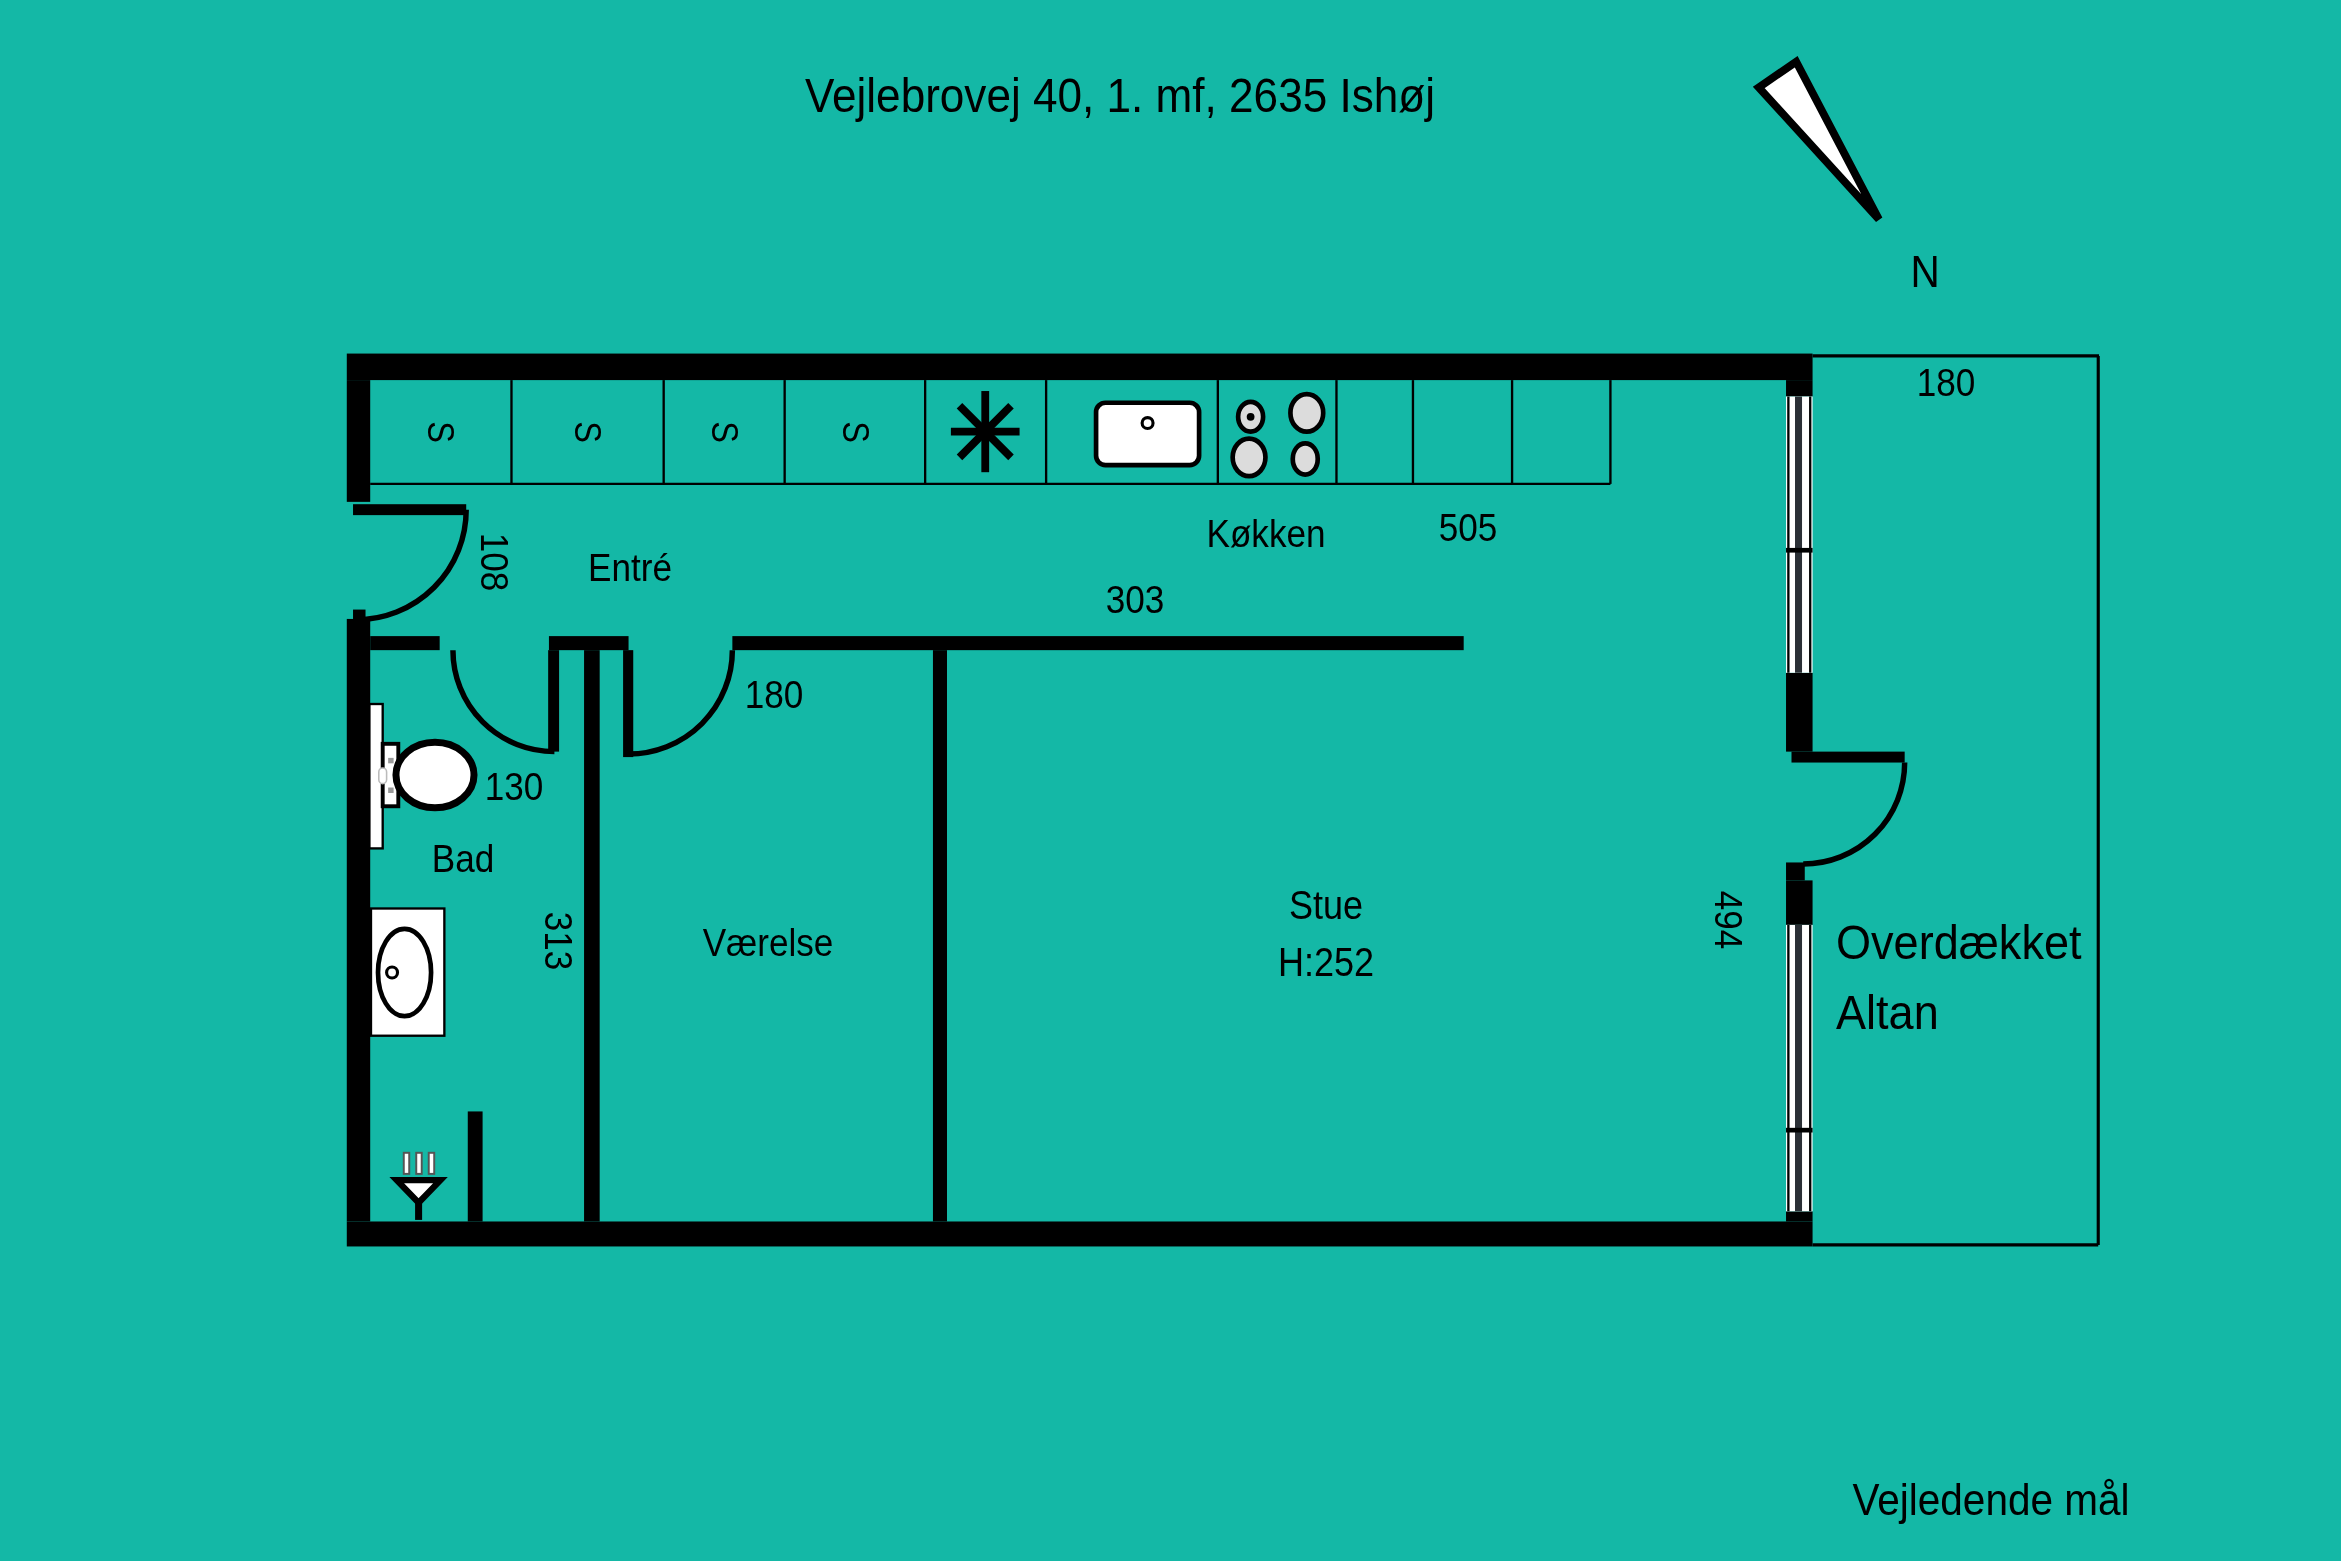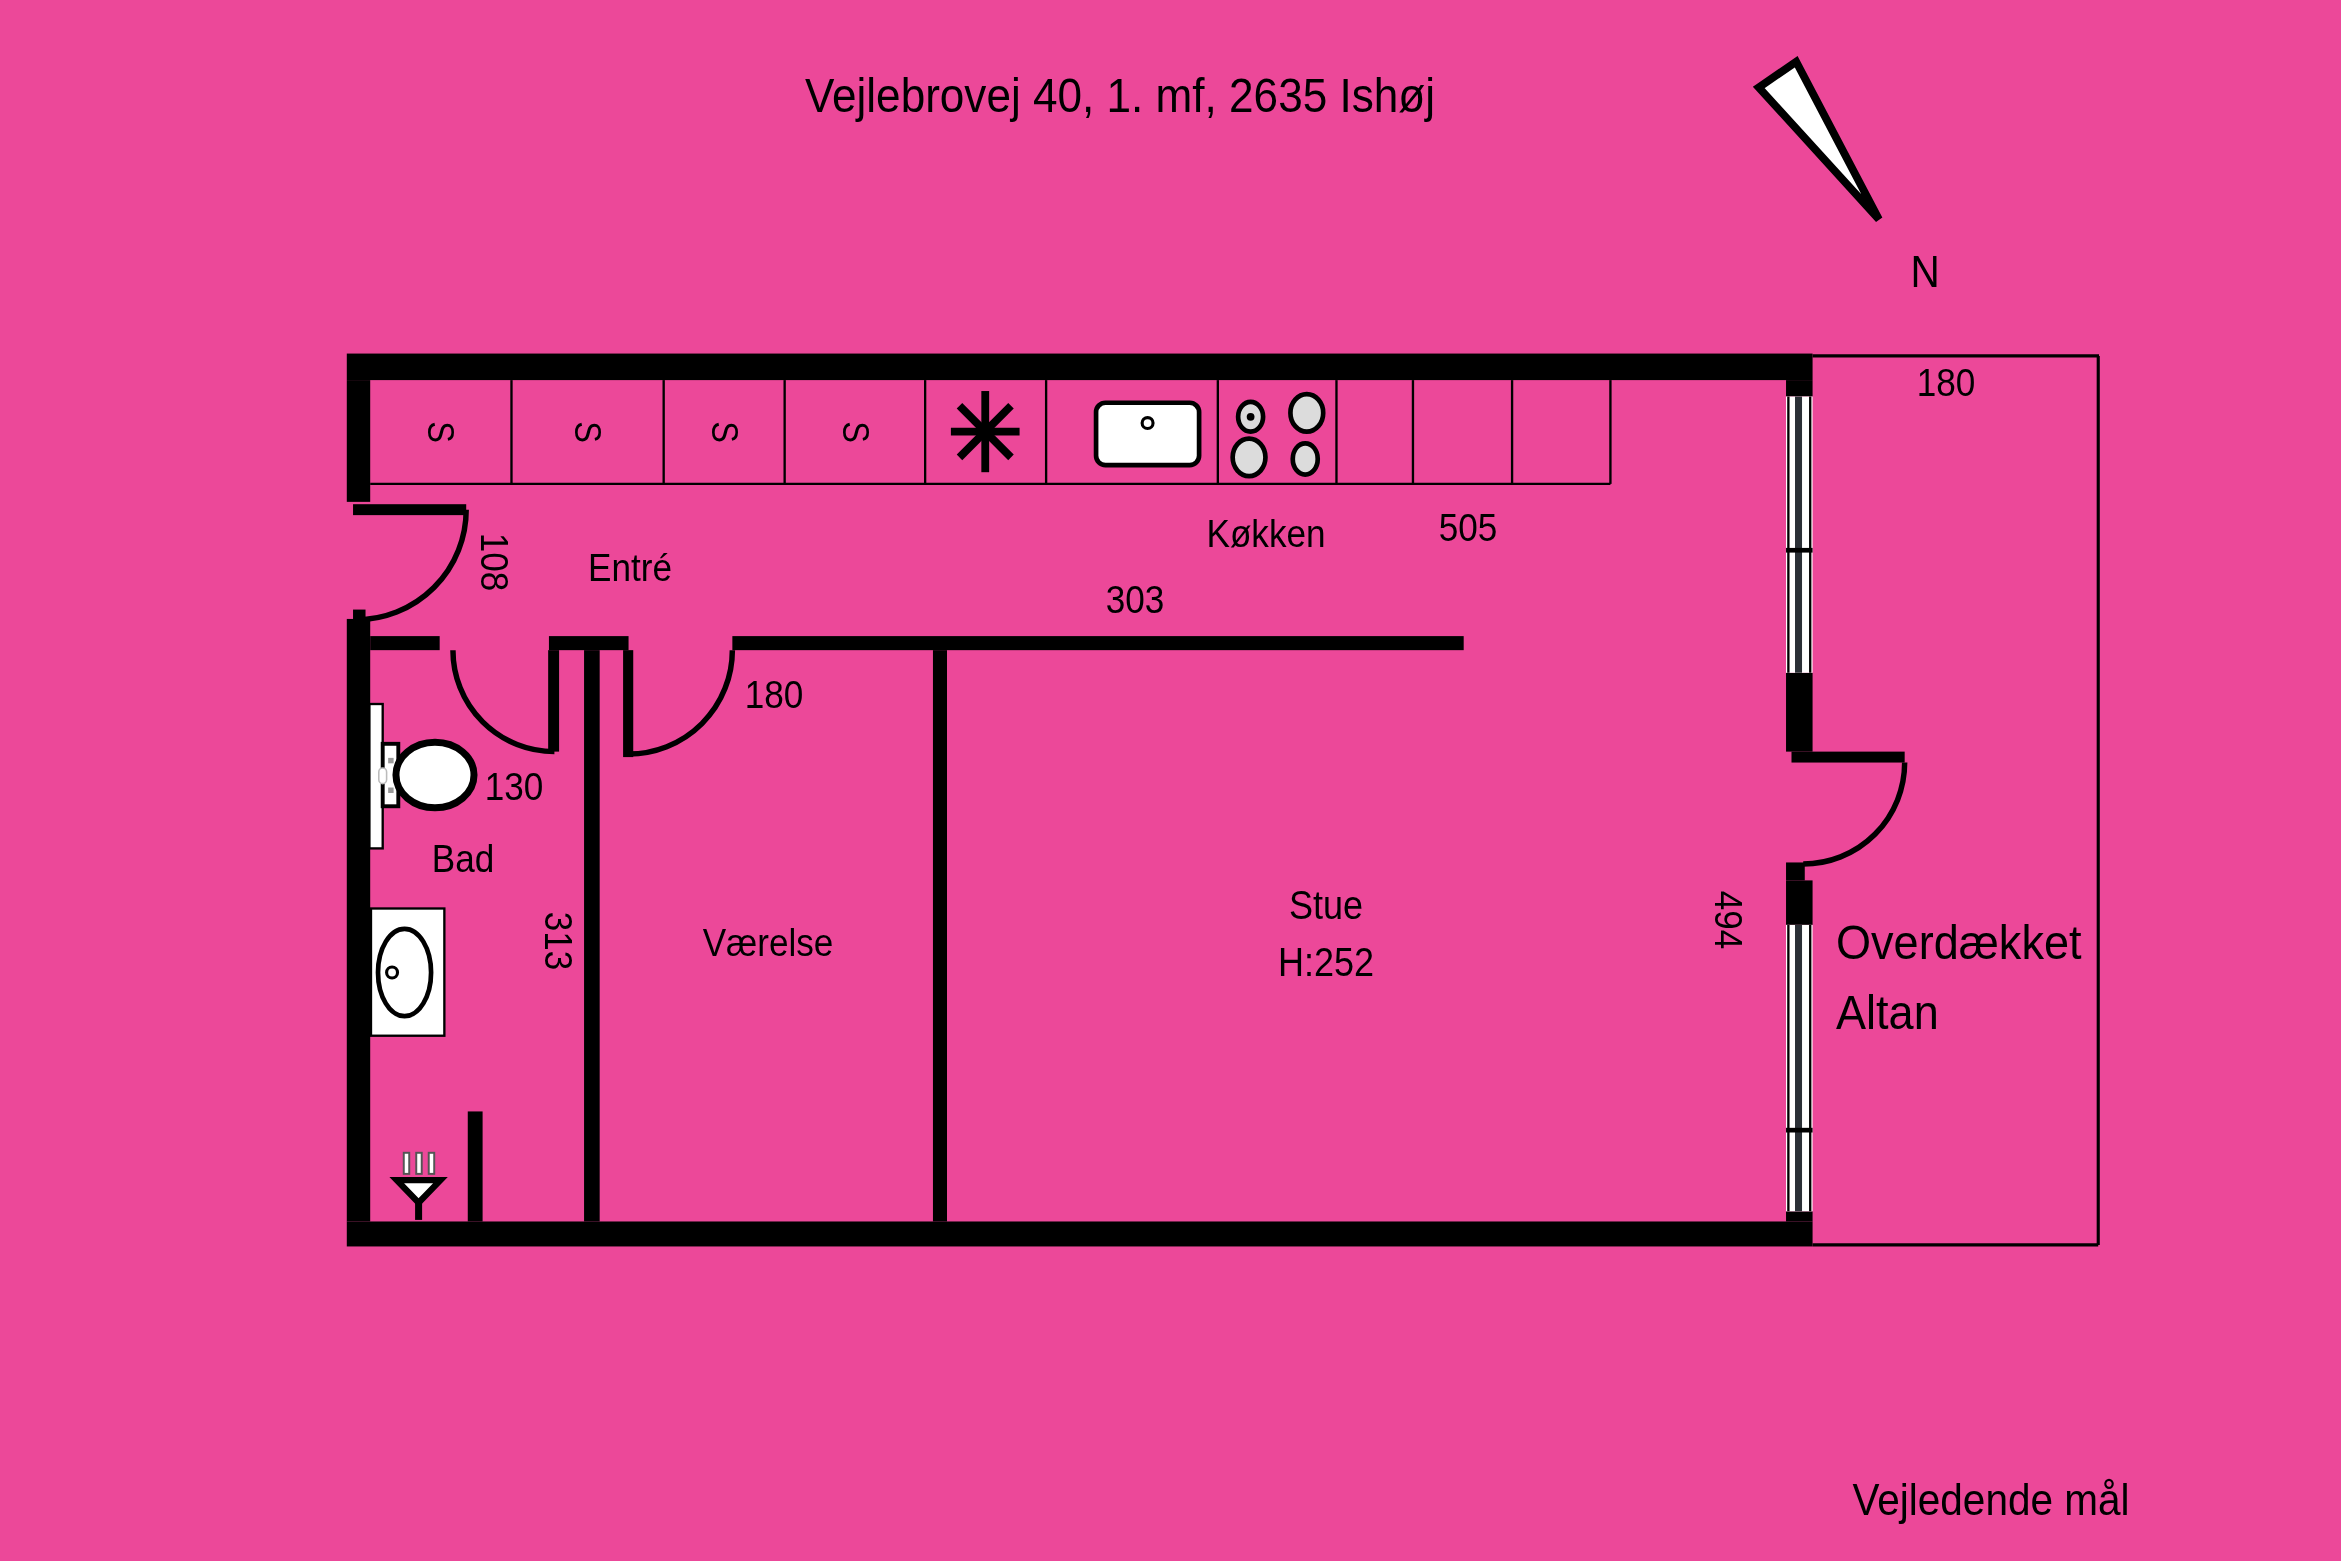--- a/index.html
+++ b/index.html
@@ -1,17 +1,17 @@
 <!DOCTYPE html>
 <html style="font-size:12.5px"><head>
 <meta charset="utf-8">
 <style>
   html,body { margin:0; padding:0; background:#ffffff; }
   #floorplan {
-    position:relative; width:2342px; height:1561px; background:#ec4899;
+    position:relative; width:2342px; height:1561px; background:#14b8a6;
     font-family:"Liberation Sans","DejaVu Sans",sans-serif; color:#000;
     overflow:hidden;
   }
   #plan-art { position:absolute; left:0; top:0; width:2342px; height:1561px; }
   .label {
     position:absolute; white-space:nowrap; color:#000;
     font-size:39px; transform:translate(-50%,-50%) scaleX(0.9);
   }
   .rot   { transform:translate(-50%,-50%) rotate(90deg) scaleX(0.9); }
   .title { font-size:49px; }

